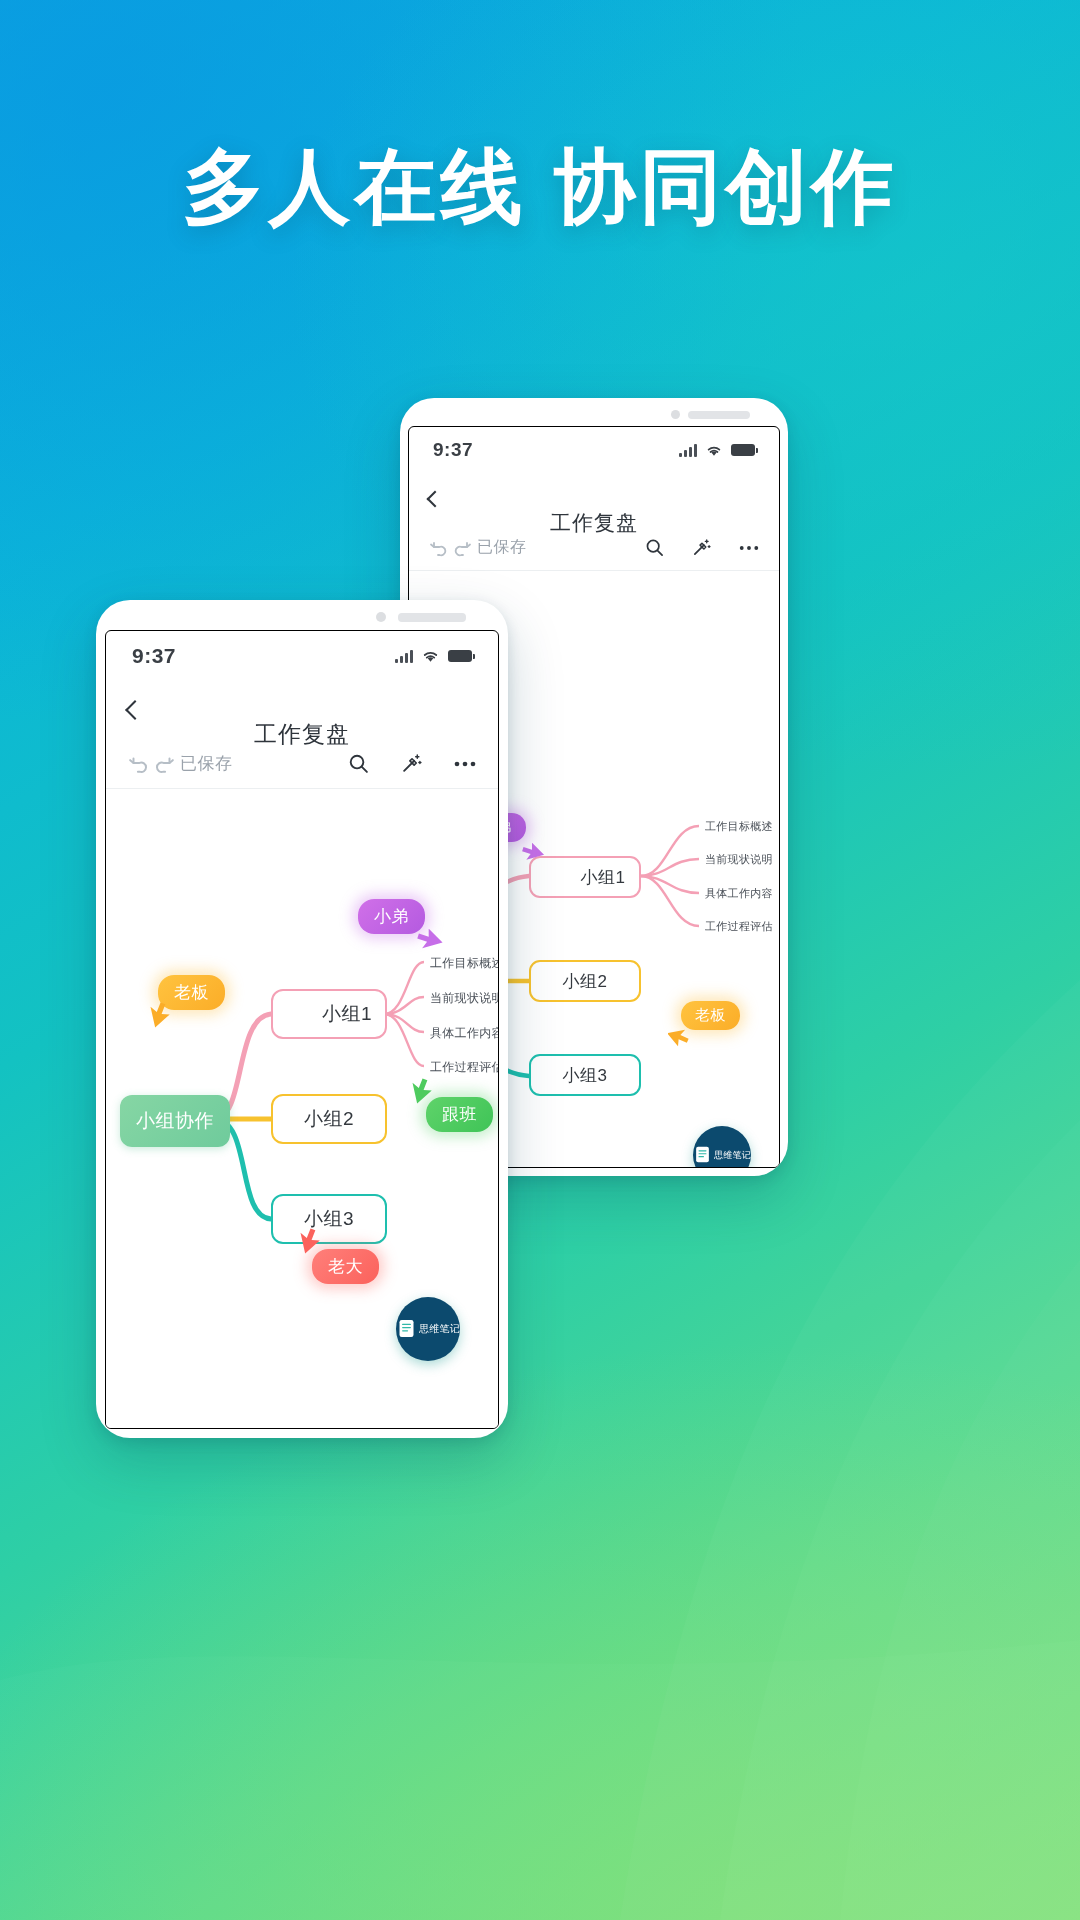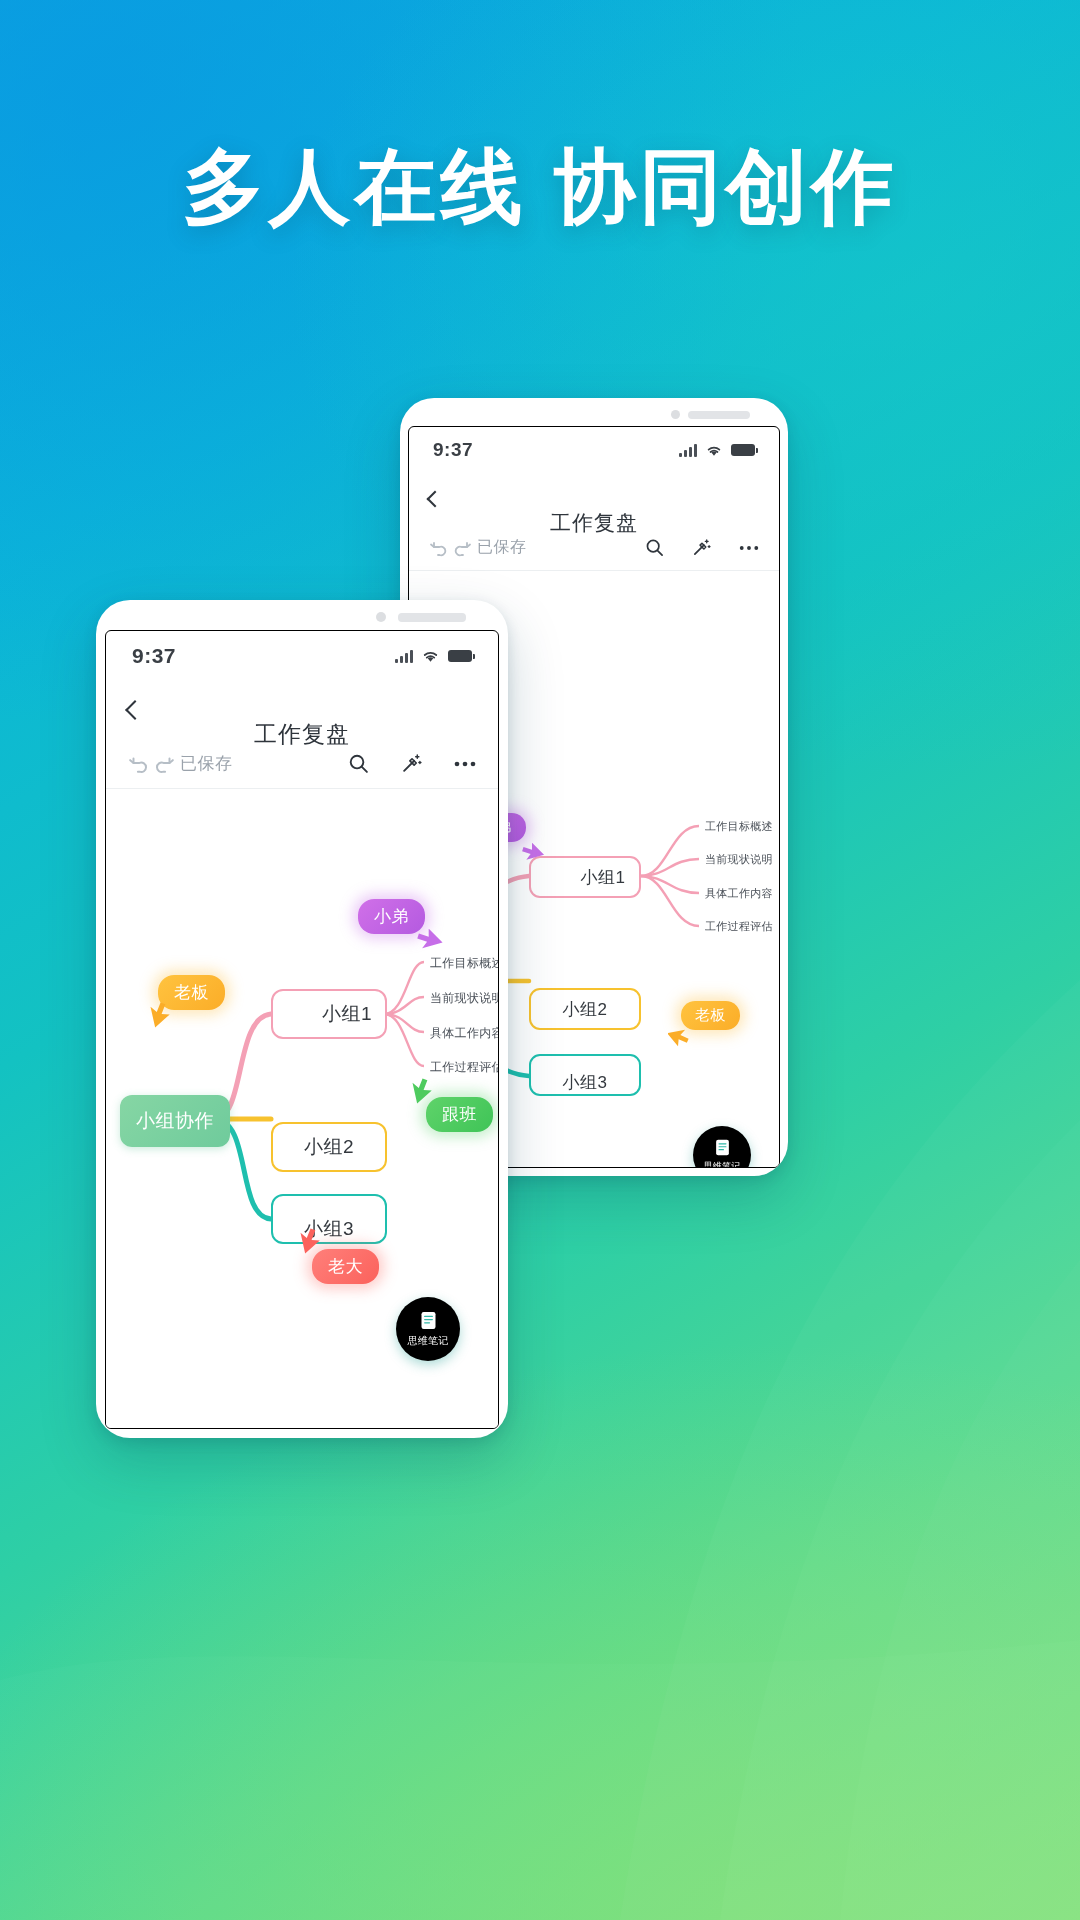--- a/index.html
+++ b/index.html
@@ -152,22 +152,22 @@
     background: #fff;
     border-radius: 11px;
     display: flex; align-items: center; justify-content: center;
     font-size: 17px;
     color: #33383e;
     letter-spacing: .5px;
     white-space: nowrap;
   }
   .phone-front .node { font-size: 19px; border-radius: 12px; }
   .node.pink { border: 2.5px solid #f4a0b5; padding-left: 36px; }
-  .node.yellow { border: 2.5px solid #f7c22e; margin-top: 28px; }
-  .node.teal { border: 2.5px solid #1ebfae; align-items: flex-end; }
+  .node.yellow { border: 2.5px solid #f7c22e; }
+  .node.teal { border: 2.5px solid #1ebfae; }
   .node.root {
     background: linear-gradient(135deg, #86d6a4, #6fcb9c);
     border: none; color: #ffffff; font-weight: normal;
     box-shadow: 0 2px 8px rgba(80,190,140,.3);
     text-align: center;
   }
 
   .leaf {
     position: absolute;
     font-size: 11px;
@@ -193,22 +193,22 @@
   .cur-green  { background: linear-gradient(135deg, #5fd36a, #3fc457); box-shadow: 0 0 14px 5px rgba(90,210,105,.35); }
   .cur-red    { background: linear-gradient(135deg, #ff7f7a, #fb625c); box-shadow: 0 0 14px 5px rgba(252,110,100,.35); }
 
   .cursor-arrow { position: absolute; }
 
   
   .fab {
     position: absolute;
     width: 58px; height: 58px;
     border-radius: 50%;
-    background: #000000;
-    display: flex; flex-direction: column;
+    background: #0c4a6e;
+    display: flex; flex-direction: row;
     align-items: center; justify-content: center;
     gap: 2px;
     box-shadow: 0 4px 12px rgba(40,160,150,.38);
   }
   .phone-front .fab { width: 64px; height: 64px; }
   .fab-label { font-size: 9px; color: #ffffff; letter-spacing: .2px; }
   .phone-front .fab-label { font-size: 10px; }
 </style>
 </head>
 <body>

